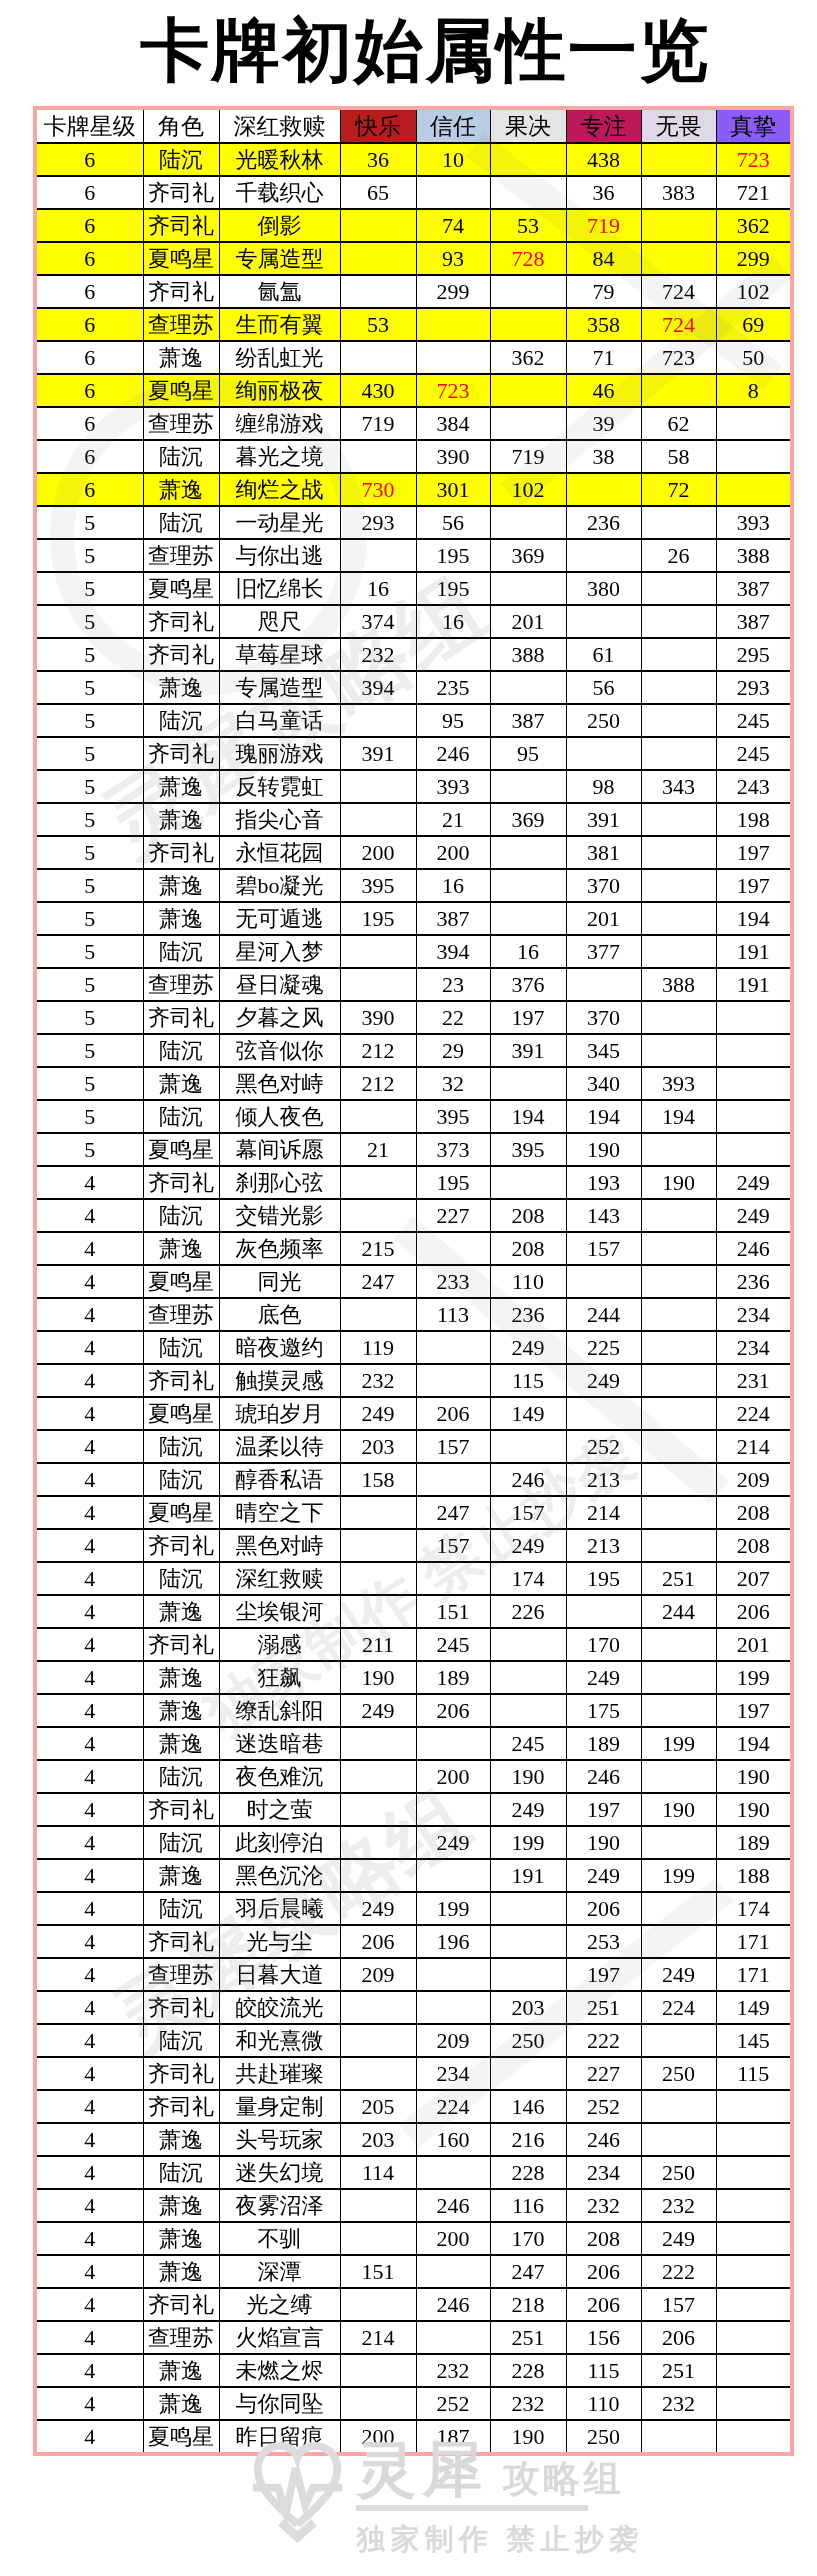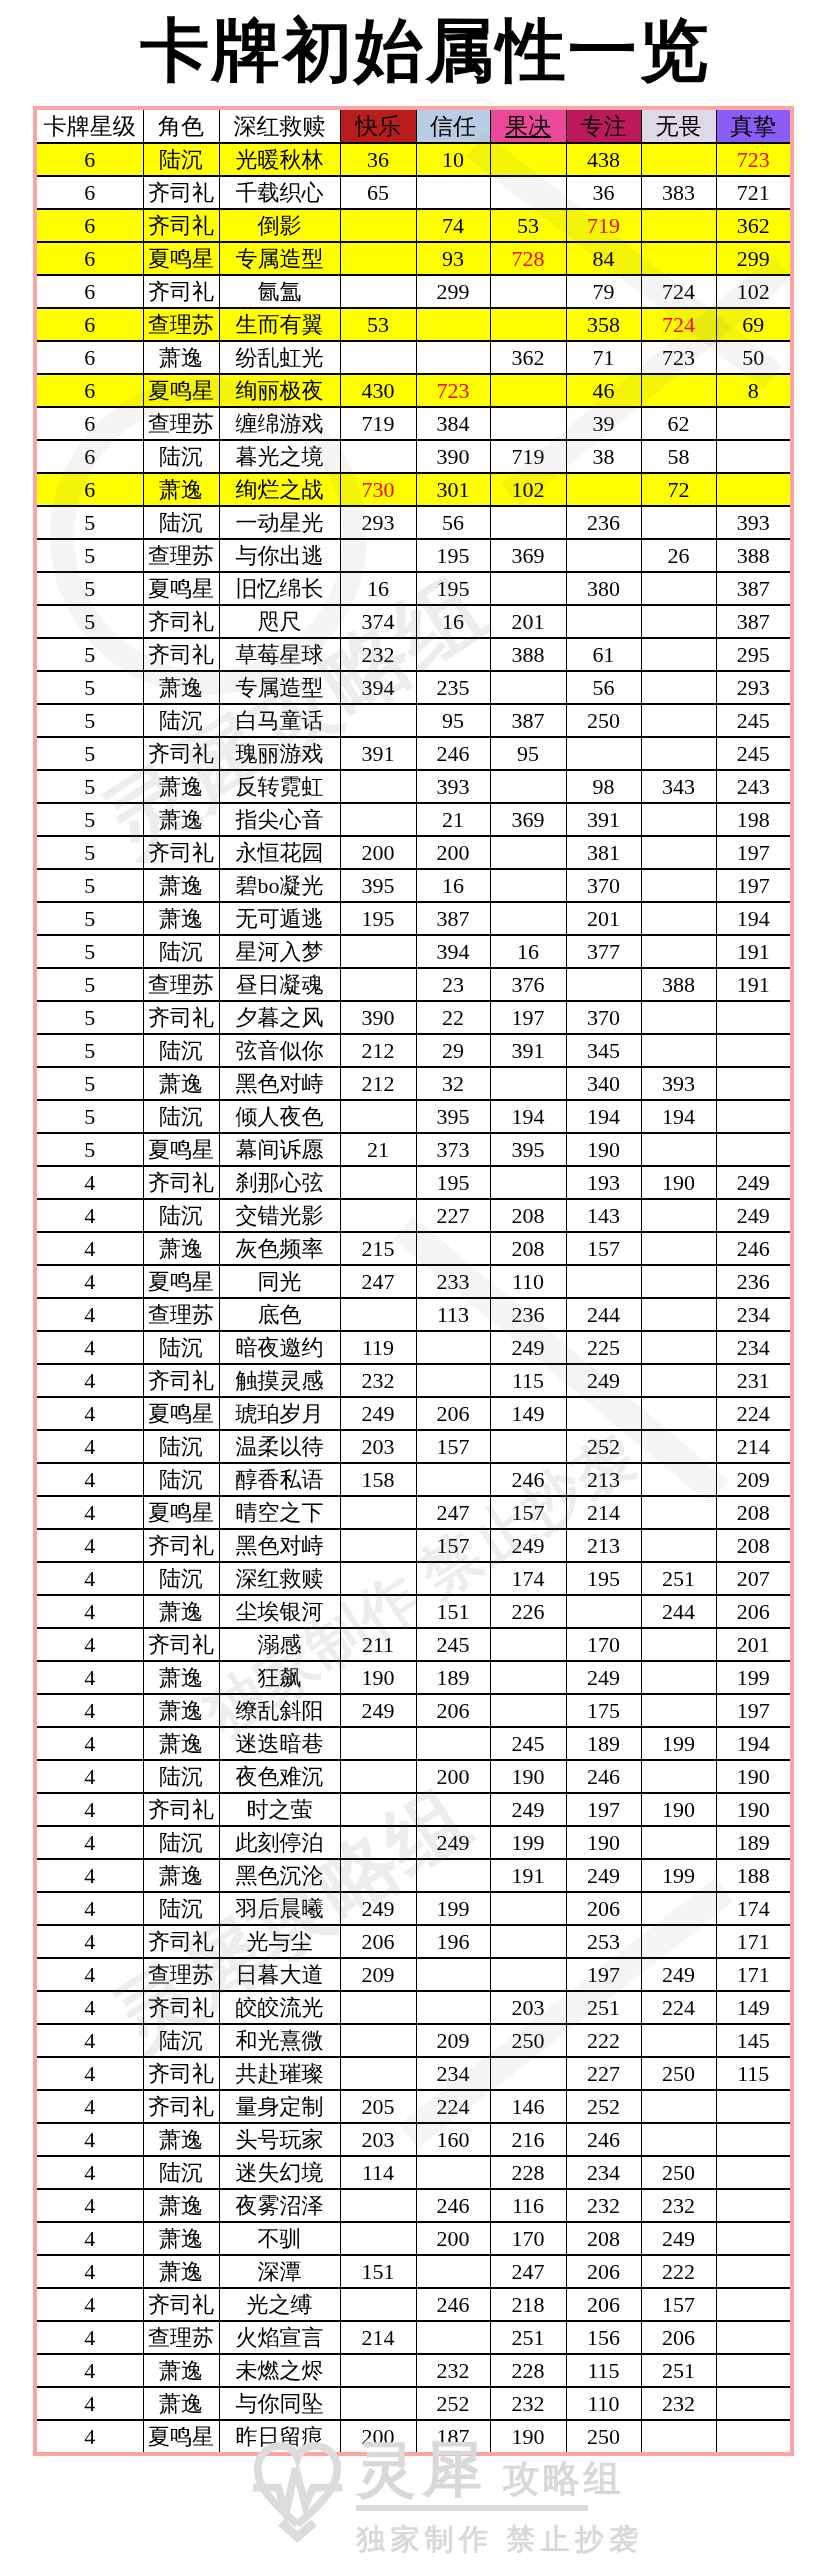--- a/index.html
+++ b/index.html
@@ -75,21 +75,21 @@
       <col style="width:75px">
       <col style="width:76px">
   </colgroup>
   <thead>
     <tr id="header-row">
         <th style="background: rgb(255, 255, 255);">卡牌星级</th>
         <th style="background: rgb(255, 255, 255);">角色</th>
         <th style="background: rgb(255, 255, 255);">深红救赎</th>
         <th style="background: #b91c1c; margin-left: 8px;">快乐</th>
         <th style="background: rgb(184, 204, 228);">信任</th>
-        <th style="background: #ec4899; text-decoration: underline;">果决</th>
+        <th style="background: #e5e5e5;">果决</th>
         <th style="background: #be185d;">专注</th>
         <th style="background: rgb(222, 216, 233);">无畏</th>
         <th style="background: #8b5cf6; margin-left: 47px;">真挚</th>
       </tr>
   </thead>
   <tbody id="table-body">
       <tr class="hl">
         <td>6</td>
         <td>陆沉</td>
         <td>光暖秋林</td>

